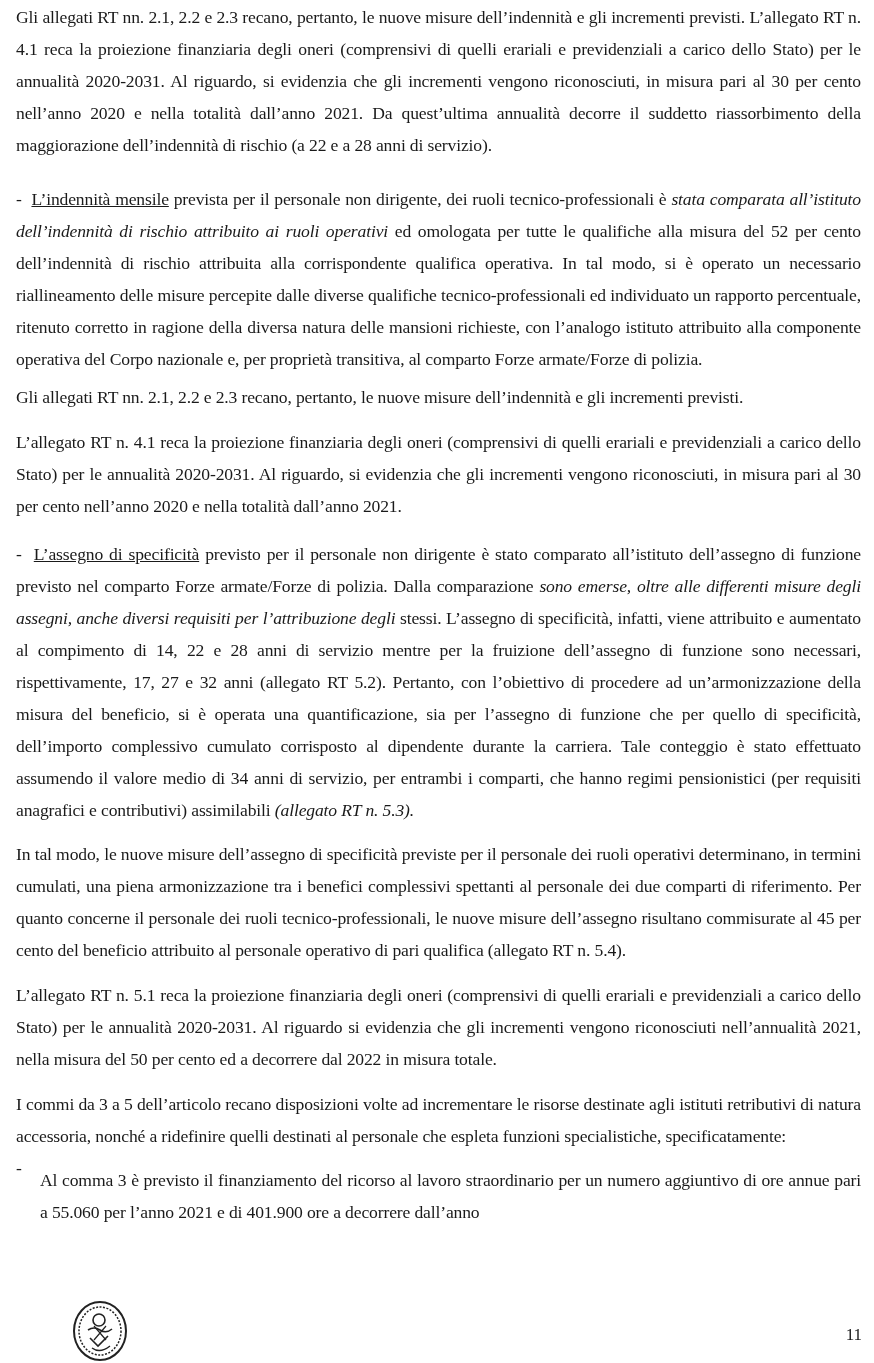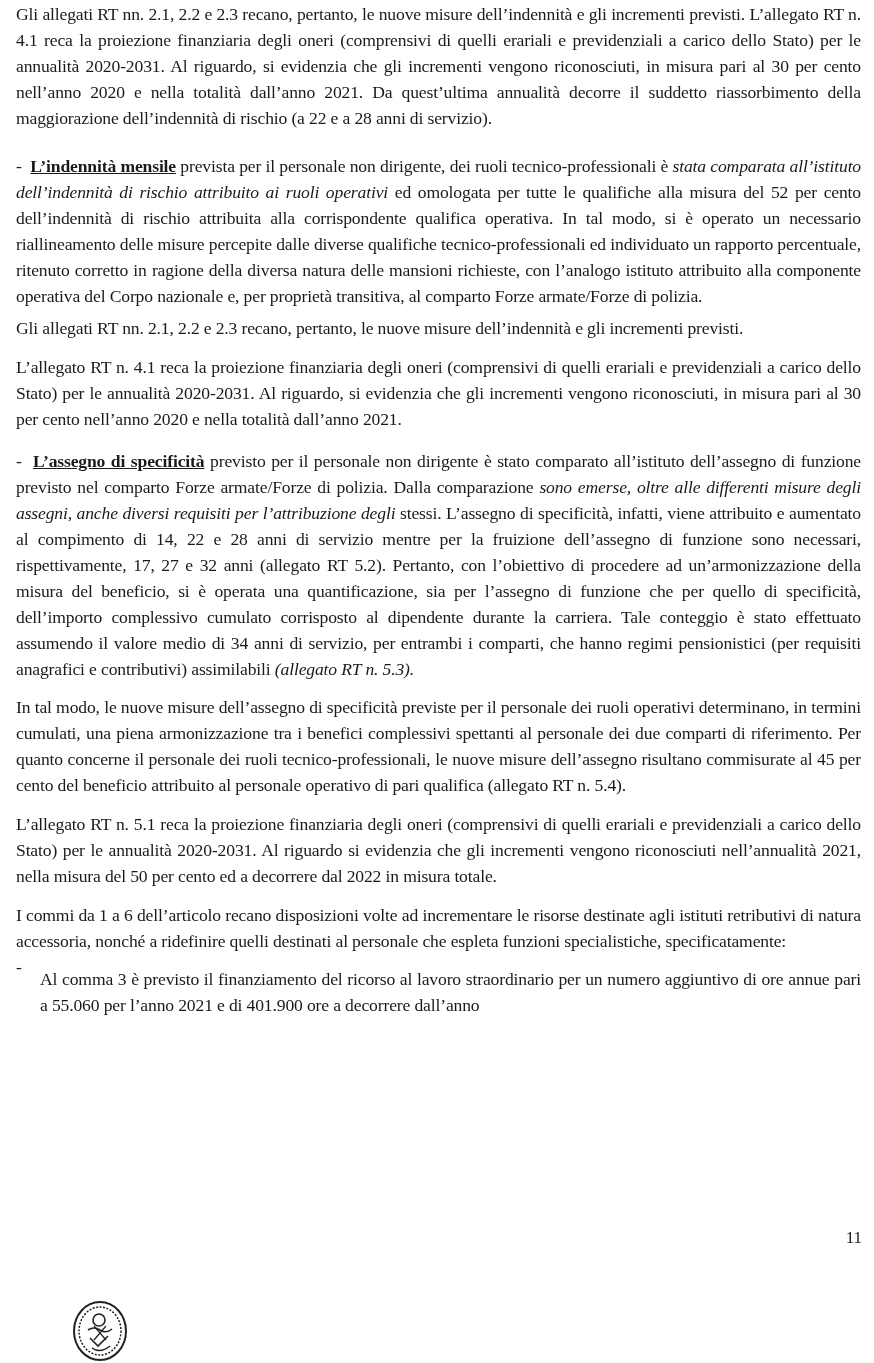--- a/index.html
+++ b/index.html
@@ -3,34 +3,34 @@
   <meta charset="utf-8">
   <style>
     html, body { margin: 0; padding: 0; background: #ffffff; }
     body {
       width: 874px; height: 1363px; position: relative; overflow: hidden;
       font-family: "Liberation Serif", "DejaVu Serif", serif;
       color: #1a1a1a;
     }
     .page { position: absolute; left: 16px; top: 0; width: 845px; }
     .p {
-      font-size: 17.6px; line-height: 26px; text-align: justify;
+      font-size: 17.6px; line-height: 32px; text-align: justify;
       margin: 0; letter-spacing: -0.15px;
     }
     .p.tight { margin-top: 12px; }
     .gap-s { height: 6px; }
     .gap-m { height: 13px; }
     .gap-l { height: 16px; }
-    .lead { font-weight: bold; text-decoration: underline; }
+    .lead { font-weight: normal; text-decoration: underline; }
     .it { font-style: italic; }
     .bullet-item { display: flex; }
     .bullet-item .dash { width: 24px; flex: none; }
     .bullet-item .body { flex: 1; margin-top: 12px; }
     .page-number {
-      position: absolute; right: 12px; top: 1228px;
+      position: absolute; right: 12px; top: 1325px;
       font-size: 17px; font-family: "Liberation Serif", serif;
     }
     .stamp {
       position: absolute; left: 72px; top: 1300px; width: 56px; height: 62px;
     }
   </style>
 </head>
 <body>
 
 <div class="page">
@@ -50,21 +50,21 @@
   <div class="gap-l"></div>
 
   <p class="p">
     <span>-</span>&nbsp;
     <span class="lead">L’assegno di specificità</span><span> previsto per il personale non dirigente è stato comparato all’istituto dell’assegno di funzione previsto nel comparto Forze armate/Forze di polizia. Dalla comparazione </span><span class="it">sono emerse, oltre alle differenti misure degli assegni, anche diversi requisiti per l’attribuzione degli</span><span> stessi. L’assegno di specificità, infatti, viene attribuito e aumentato al compimento di 14, 22 e 28 anni di servizio mentre per la fruizione dell’assegno di funzione sono necessari, rispettivamente, 17, 27 e 32 anni (allegato RT 5.2). Pertanto, con l’obiettivo di procedere ad un’armonizzazione della misura del beneficio, si è operata una quantificazione, sia per l’assegno di funzione che per quello di specificità, dell’importo complessivo cumulato corrisposto al dipendente durante la carriera. Tale conteggio è stato effettuato assumendo il valore medio di 34 anni di servizio, per entrambi i comparti, che hanno regimi pensionistici (per requisiti anagrafici e contributivi) assimilabili </span><span class="it">(allegato RT n. 5.3).</span>
   </p>
   <p class="p tight">In tal modo, le nuove misure dell’assegno di specificità previste per il personale dei ruoli operativi determinano, in termini cumulati, una piena armonizzazione tra i benefici complessivi spettanti al personale dei due comparti di riferimento. Per quanto concerne il personale dei ruoli tecnico-professionali, le nuove misure dell’assegno risultano commisurate al 45 per cento del beneficio attribuito al personale operativo di pari qualifica (allegato RT n. 5.4).</p>
   <div class="gap-m"></div>
   <p class="p">L’allegato RT n. 5.1 reca la proiezione finanziaria degli oneri (comprensivi di quelli erariali e previdenziali a carico dello Stato) per le annualità 2020-2031. Al riguardo si evidenzia che gli incrementi vengono riconosciuti nell’annualità 2021, nella misura del 50 per cento ed a decorrere dal 2022 in misura totale.</p>
   <div class="gap-m"></div>
-  <p class="p">I commi da 1 a 6 dell’articolo recano disposizioni volte ad incrementare le risorse destinate agli istituti retributivi di natura accessoria, nonché a ridefinire quelli destinati al personale che espleta funzioni specialistiche, specificatamente:</p>
+  <p class="p">I commi da 3 a 5 dell’articolo recano disposizioni volte ad incrementare le risorse destinate agli istituti retributivi di natura accessoria, nonché a ridefinire quelli destinati al personale che espleta funzioni specialistiche, specificatamente:</p>
 
   <div class="p bullet-item">
     <span class="dash">-</span>
     <span class="body">Al comma 3 è previsto il finanziamento del ricorso al lavoro straordinario per un numero aggiuntivo di ore annue pari a 55.060 per l’anno 2021 e di 401.900 ore a decorrere dall’anno</span>
   </div>
 </div>
 
 <div class="page-number">11</div>
 
 <div class="stamp">

